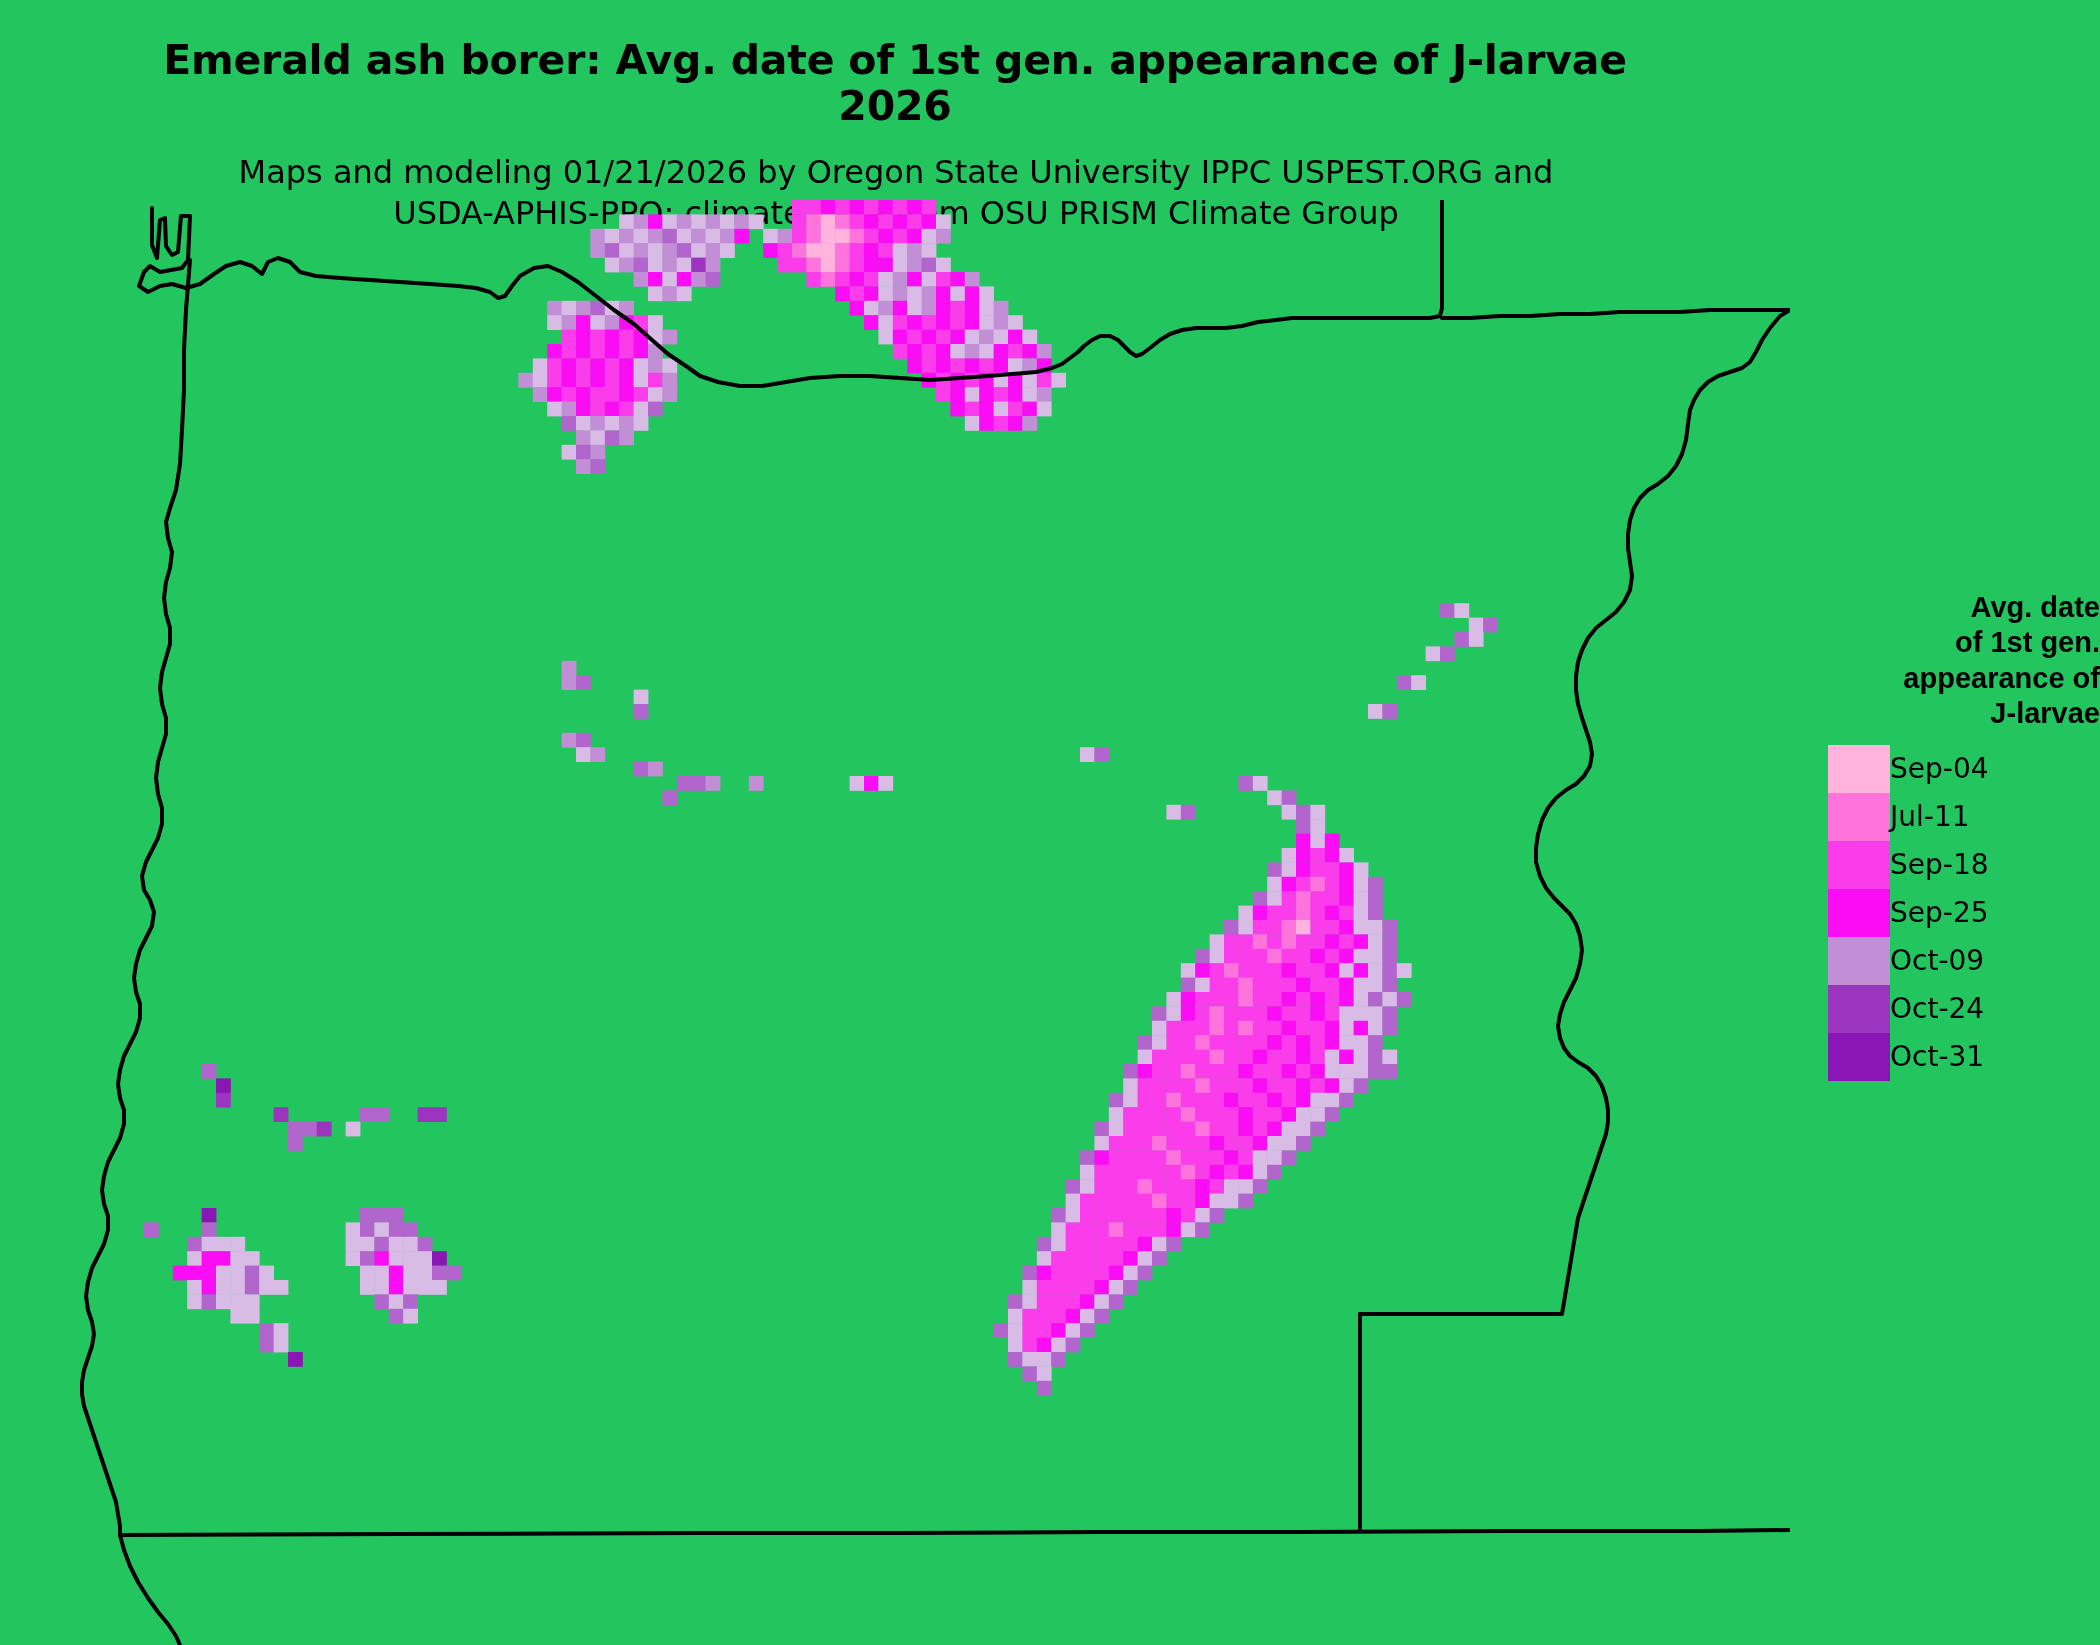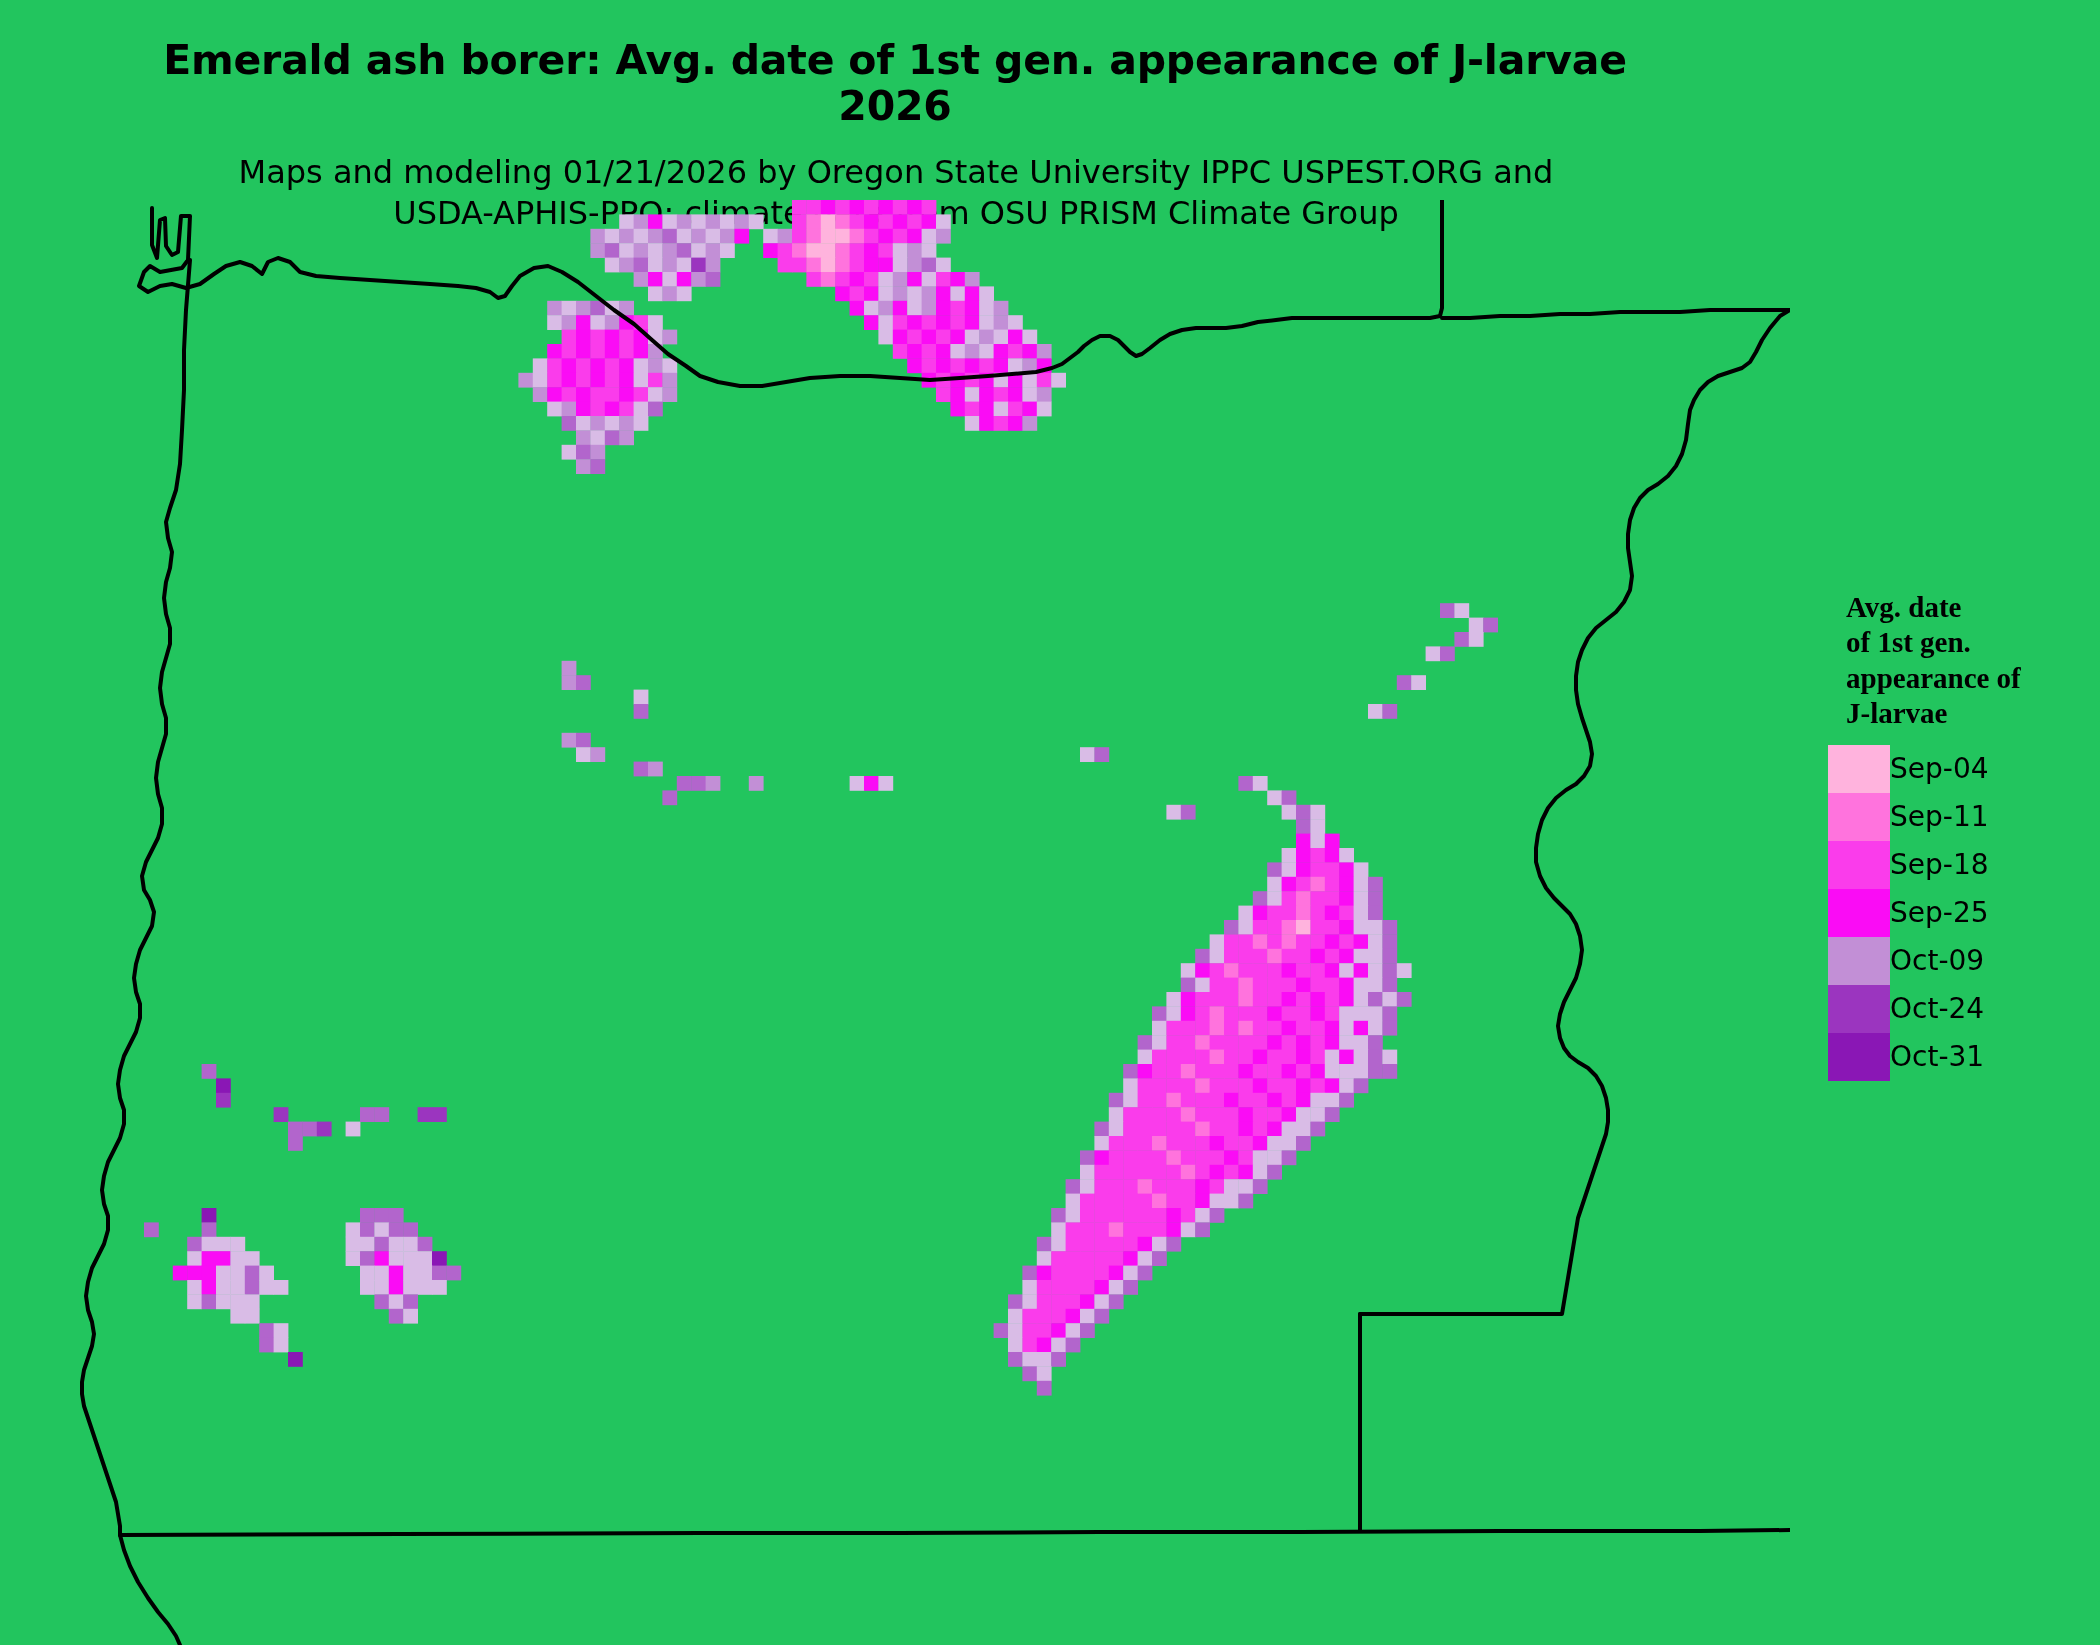--- a/index.html
+++ b/index.html
@@ -67,27 +67,28 @@
   }
 
   
   #legend {
     position: absolute;
     left: 1790px;
     top: 590px;
     width: 310px;
   }
   #legend-title {
-    font-family: Liberation Serif, serif;
+    font-family: Liberation Sans, sans-serif;
     font-weight: bold;
     font-size: 29px;
     line-height: 1.22;
     color: #000000;
     white-space: pre-line;
     margin: 0 0 13px 56px;
+    text-align: right;
   }
   .legend-row {
     display: flex;
     align-items: stretch;
     height: 48px;
   }
   .legend-swatch {
     width: 62px;
     margin-left: 38px;
     flex: 0 0 62px;
@@ -1048,21 +1049,21 @@
 of 1st gen.
 appearance of
 J-larvae</div>
     <div id="legend-rows">
         <div class="legend-row">
           <div class="legend-swatch" style="background: rgb(255, 179, 221);"></div>
           <div class="legend-label">Sep-04</div>
         </div>
         <div class="legend-row">
           <div class="legend-swatch" style="background: rgb(255, 115, 221);"></div>
-          <div class="legend-label">Sep-11</div>
+          <div class="legend-label">Jul-11</div>
         </div>
         <div class="legend-row">
           <div class="legend-swatch" style="background: rgb(250, 60, 235);"></div>
           <div class="legend-label">Sep-18</div>
         </div>
         <div class="legend-row">
           <div class="legend-swatch" style="background: rgb(250, 12, 245);"></div>
           <div class="legend-label">Sep-25</div>
         </div>
         <div class="legend-row">

